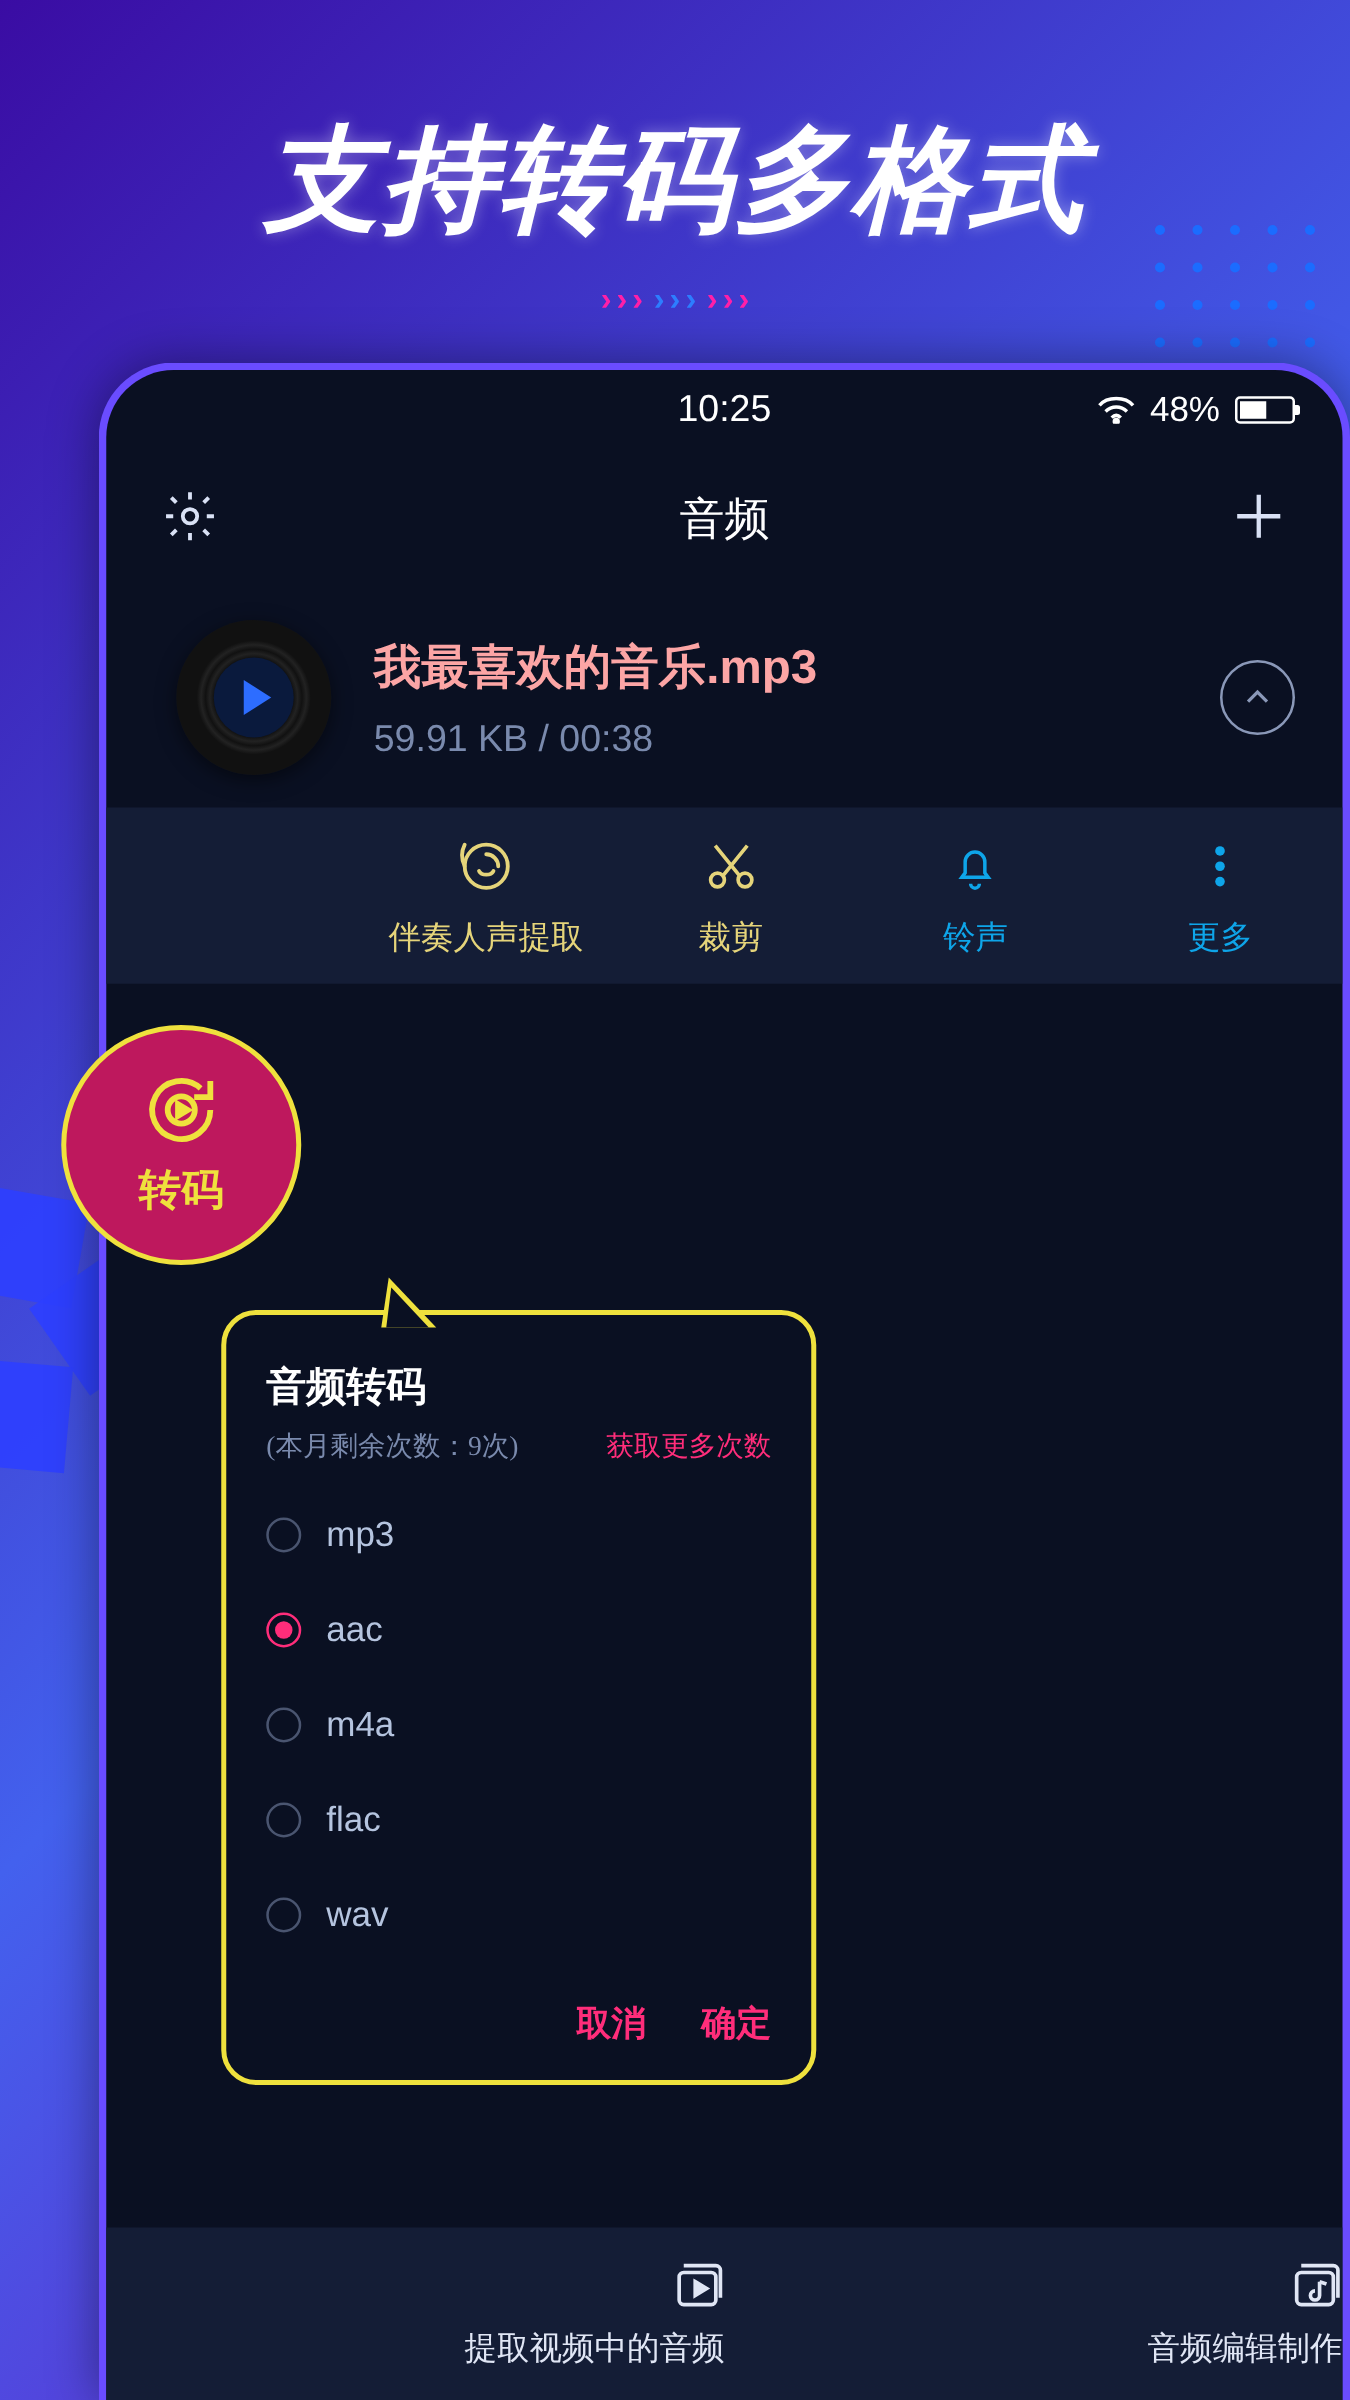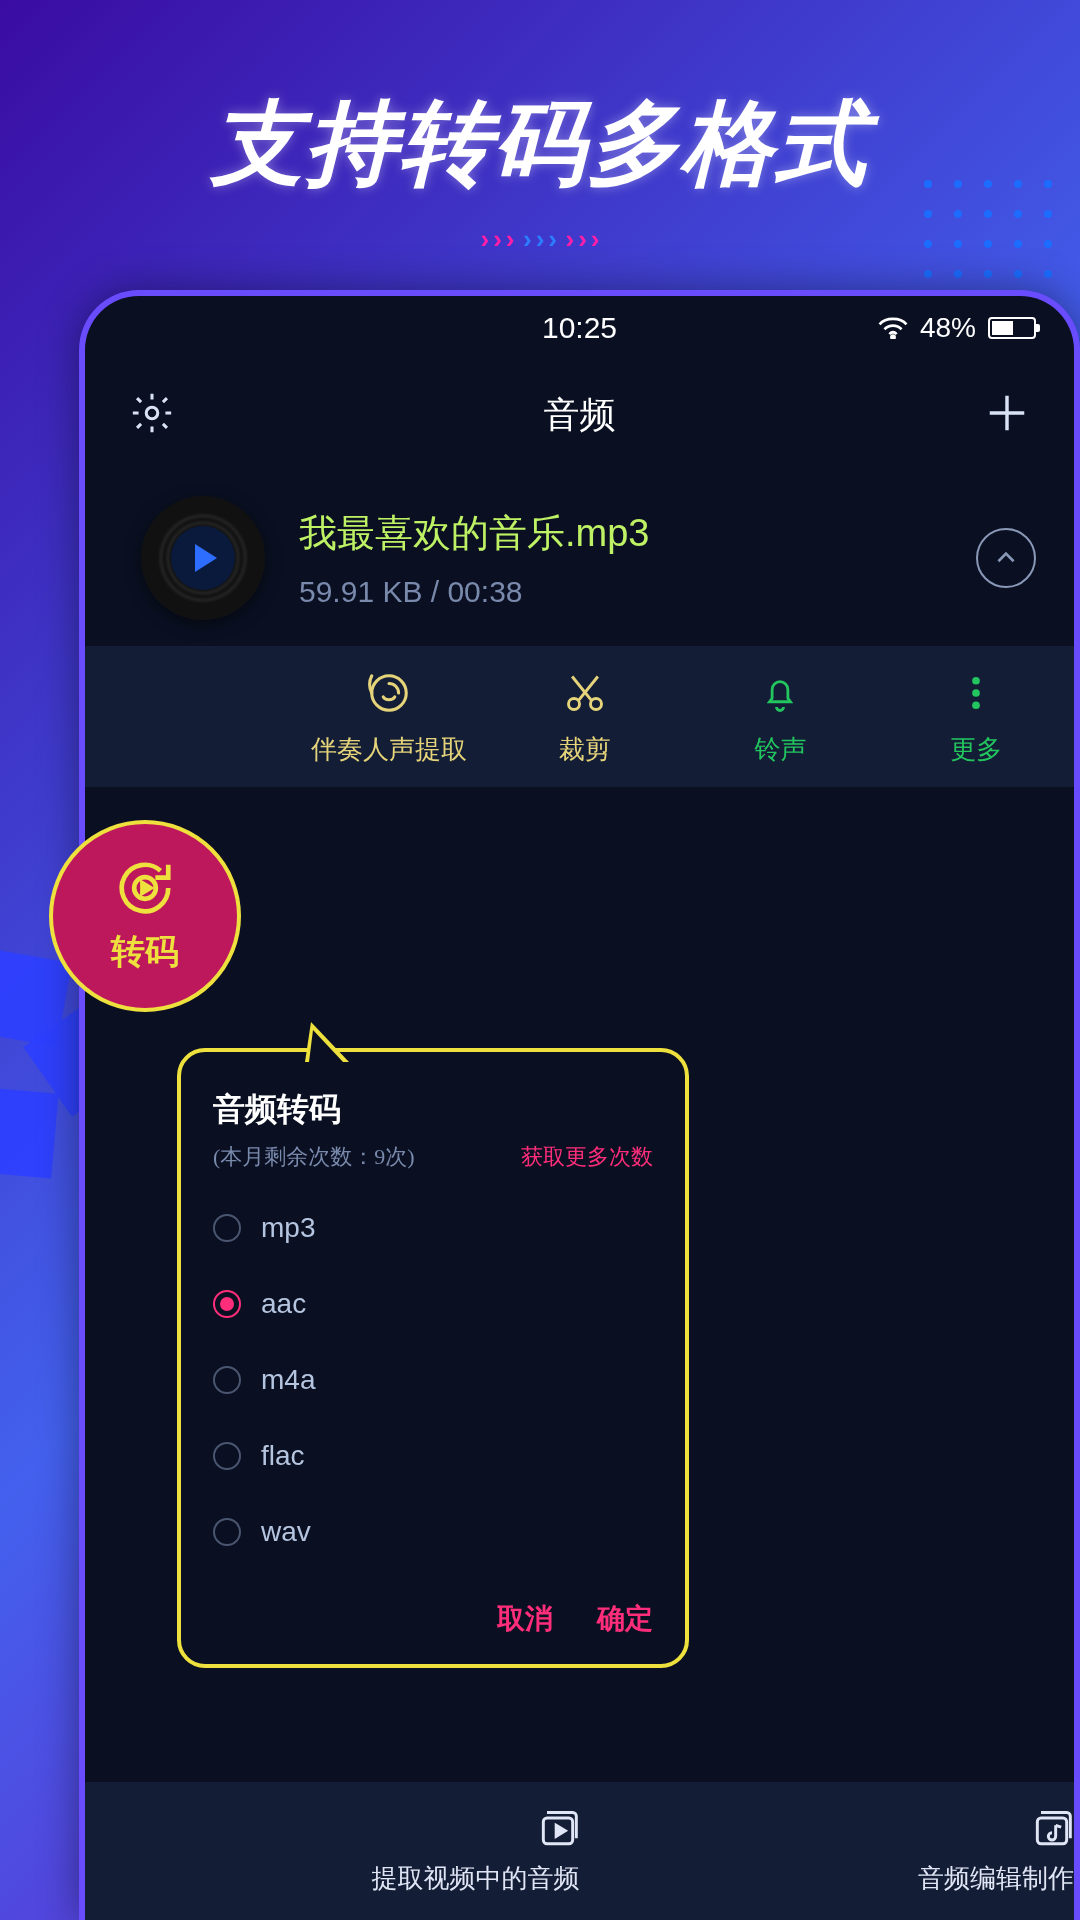--- a/index.html
+++ b/index.html
@@ -46,39 +46,39 @@
 .app-title{ color:#fff; font-size:36px; font-weight:500;}
 .icon-btn{ color:#d9e1f5; }
 
 .audio-row{ display:flex; align-items:center; padding:26px 38px 26px 56px; gap:34px;}
 .disc{ width:124px;height:124px;border-radius:50%;
   background: radial-gradient(circle,#0a1530 26%,#111 28%,#222 32%,#111 36%,#222 40%,#111 44%,#222 48%,#111 52%);
   display:flex;align-items:center;justify-content:center; box-shadow:0 4px 15px rgba(0,0,0,.5);}
 .disc-inner{ width:64px;height:64px;border-radius:50%;background:#0a1a3d;display:flex;align-items:center;justify-content:center;}
 .play-tri{ width:0;height:0;border-left:22px solid #2d6dff;border-top:14px solid transparent;border-bottom:14px solid transparent;margin-left:5px;}
 .audio-info{ flex:1; }
-.audio-name{ color:#bef264; font-size:38px; font-weight:400; margin-bottom:16px;}
+.audio-name{ color:#fca5a5; font-size:38px; font-weight:700; margin-bottom:16px;}
 .audio-meta{ color:#7a8aad; font-size:30px;}
 .expand{ width:60px;height:60px;border:2.5px solid #8a98b8;border-radius:50%;display:flex;align-items:center;justify-content:center;}
 
 .action-bar{ background:#141d36; display:flex; padding:22px 0 20px 206px; }
 .action{ flex:1; display:flex; flex-direction:column; align-items:center; gap:14px; color:#e5d47a;}
-.action.dim{ color:#22c55e;align-items:center;}
+.action.dim{ color:#0ea5e9;align-items:center;}
 .action .lbl{ font-size:26px;}
 .action-icn{ height:50px; display:flex; align-items:center; justify-content:center;}
 
 .transcode-bubble{
   position:absolute; left:-30px; top:529px; width:192px; height:192px;
   border:4px solid #efe13d; border-radius:50%; background:#be185d;
   display:flex; flex-direction:column; align-items:center; justify-content:center; gap:10px;
   z-index:5;
 }
 .transcode-bubble .lbl{ color:#efe13d; font-size:34px; font-weight:600;}
 
-.popup-wrap{ position:absolute; left:92px; top:752px; width:512px; }
+.popup-wrap{ position:absolute; left:92px; top:752px; width:476px; }
 .popup-tail{ position:absolute; left:128px; top:-26px; width:0;height:0;
   border-left:6px solid transparent; border-right:38px solid transparent; border-bottom:40px solid #efe13d; z-index:2;}
 .popup-tail-inner{ position:absolute; left:132px; top:-18px; width:0;height:0;
   border-left:4px solid transparent; border-right:30px solid transparent; border-bottom:32px solid #0a1022; z-index:3;}
 .popup{
   border:4px solid #efe13d; border-radius:28px; background:#0a1022; padding:36px 32px 26px;
 }
 .popup h3{ color:#fff; font-size:32px; font-weight:600; margin-bottom:10px;}
 .popup-sub{ display:flex; justify-content:space-between; align-items:center; margin-bottom:18px;font-family:Liberation Serif, serif;}
 .remain{ color:#7a8aad; font-size:22px;}

